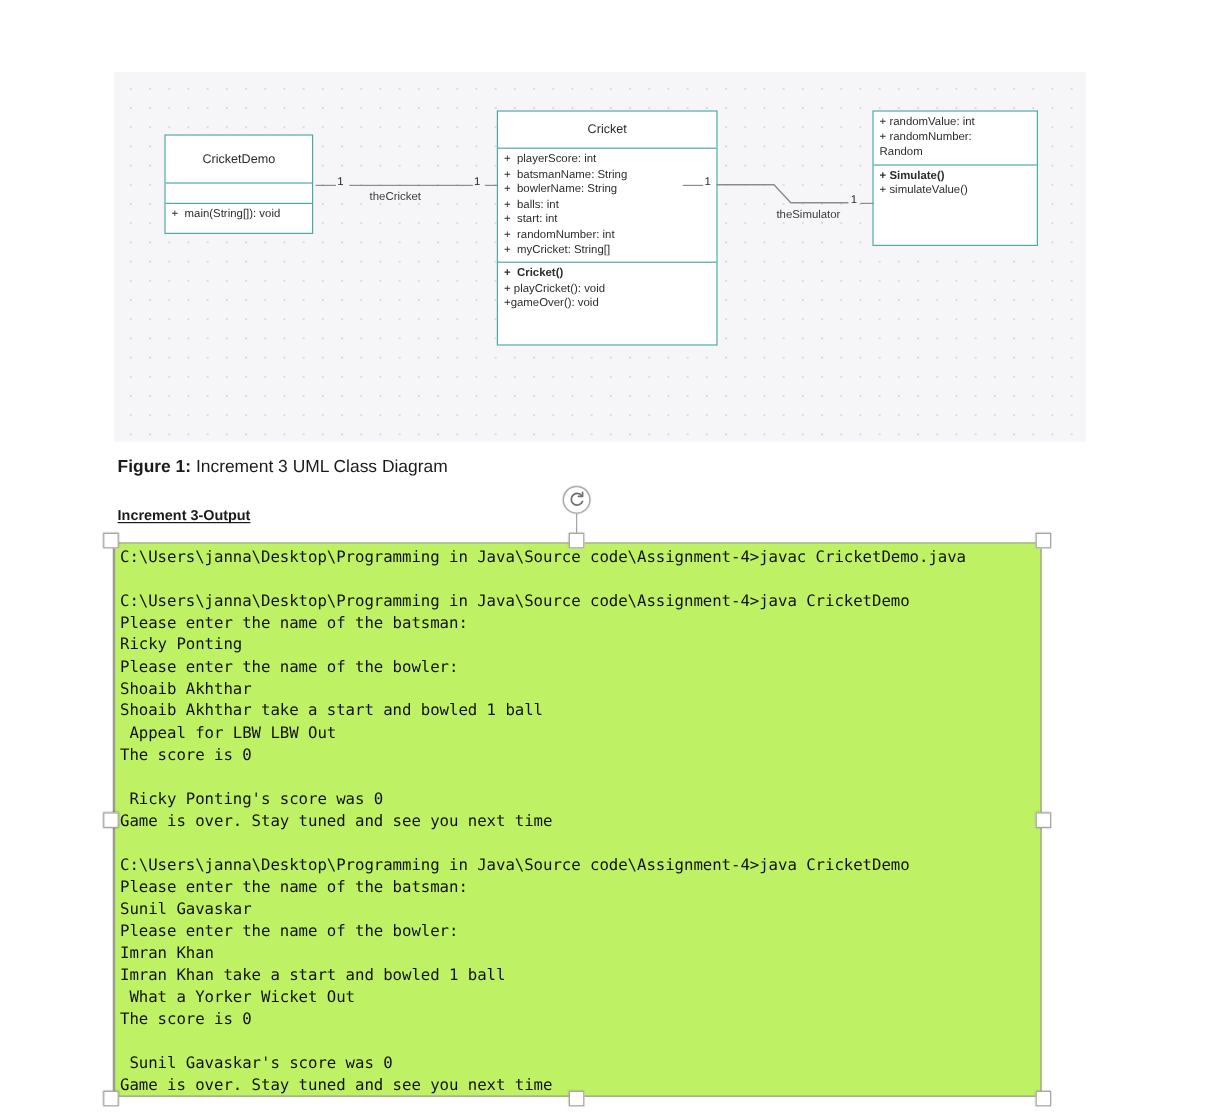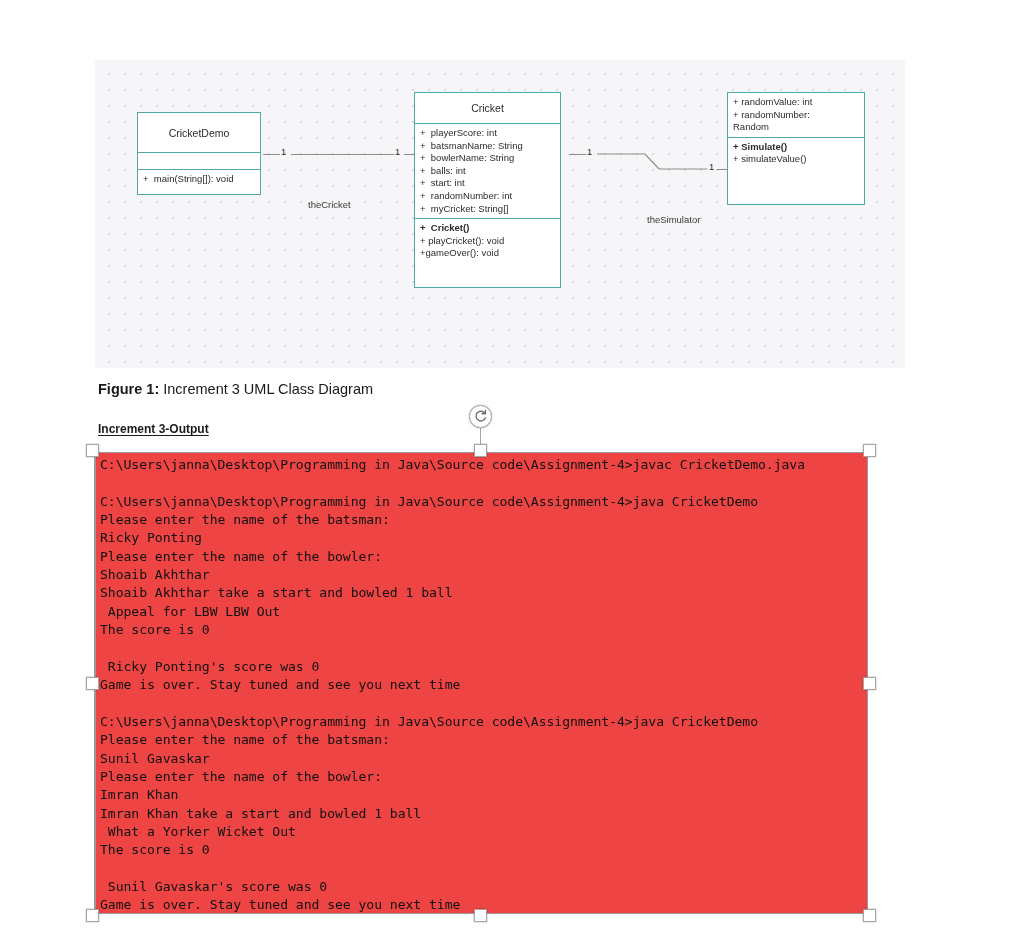--- a/index.html
+++ b/index.html
@@ -96,21 +96,20 @@
   .conn-mult {
     position: absolute;
     font-size: 9.5px;
     color: #2b2b2b;
   }
   .conn-label {
     position: absolute;
     font-size: 9.5px;
     color: #3a3a3a;
     white-space: nowrap;
-    margin-top: 40px;
   }
   .conn-diag {
     position: absolute;
     overflow: visible;
   }
 
   
   #figure-caption {
     position: absolute;
     left: 98px; top: 381px;
@@ -131,21 +130,21 @@
   
   #console-wrap {
     position: absolute;
     left: 94px; top: 452px;
     width: 774px; height: 462px;
   }
   #console-img {
     position: absolute;
     left: 0; top: 0;
     width: 774px; height: 462px;
-    background: #ef4444;
+    background: #bef264;
     border: 1px solid #9a9a9a;
     border-left-width: 2px;
     overflow: hidden;
   }
   #console-text {
     position: absolute;
     left: 4px; top: 3px;
     font-family: "DejaVu Sans Mono", monospace;
     font-size: 13.1px;
     line-height: 18.35px;
@@ -191,21 +190,21 @@
   <div id="uml-canvas">
 
     <div class="uml-box" style="left:42px; top:52px; width:124px; height:83px;">
       <div class="uml-name" style="height:40px;">CricketDemo</div>
       <div class="uml-compartment divider" style="height:17px;"></div>
       <div class="uml-compartment">
         <div class="row">+  main(String[]): void</div>
       </div>
     </div>
 
-    <div class="uml-box" style="left:319px; top:32px; width:147px; height:196px;">
+    <div class="uml-box" style="left:319px; top:32px; width:184px; height:196px;">
       <div class="uml-name" style="height:31px;">Cricket</div>
       <div class="uml-compartment divider">
         <div class="row">+  playerScore: int</div>
         <div class="row">+  batsmanName: String</div>
         <div class="row">+  bowlerName: String</div>
         <div class="row">+  balls: int</div>
         <div class="row">+  start: int</div>
         <div class="row">+  randomNumber: int</div>
         <div class="row">+  myCricket: String[]</div>
       </div>

